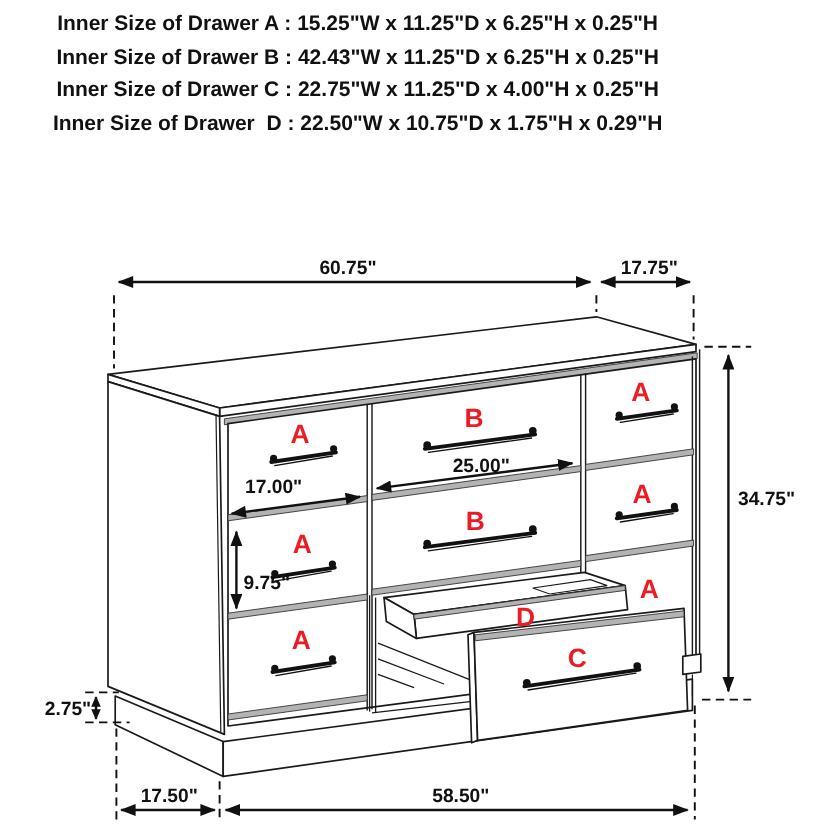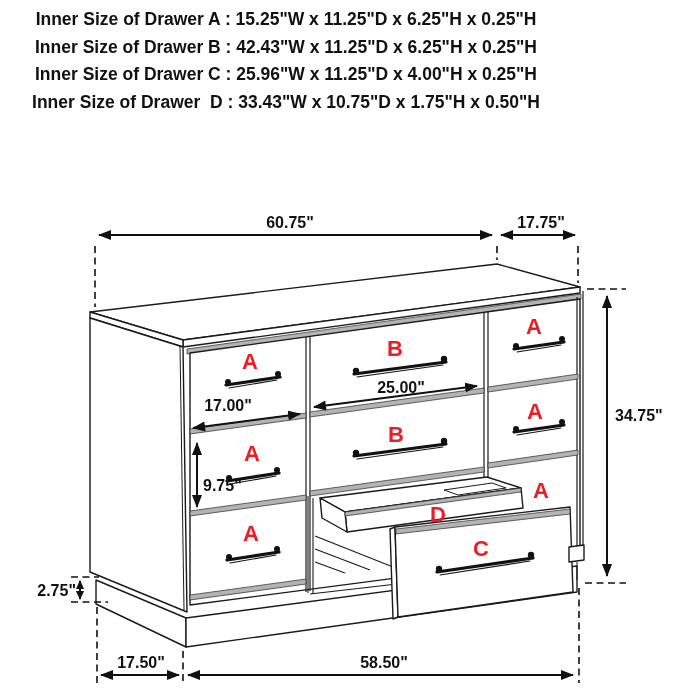--- a/index.html
+++ b/index.html
@@ -1,19 +1,19 @@
 <!DOCTYPE html>
 <html><head>
 <meta charset="utf-8">
 <style>
   html,body{margin:0;padding:0;background:#fff;}
   #stage{position:relative;width:700px;height:700px;background:#ffffff;overflow:hidden;
          font-family:"Liberation Sans",sans-serif;}
   #header{position:absolute;top:6px;left:0;width:572px;text-align:center;
-          font-weight:bold;font-size:17.5px;line-height:27.5px;color:#111;}
+          font-weight:bold;font-size:17.5px;line-height:27.5px;color:#111;padding-left:12px;}
   .hdr-line{white-space:pre-wrap;}
   #art{position:absolute;top:0;left:0;}
   svg text{font-family:"Liberation Sans",sans-serif;font-weight:bold;}
   .dimtxt{font-size:16px;fill:#111;stroke:none;}
   .redtxt{font-size:22px;stroke:none;}
   .thin{stroke-width:1;}
   .band{fill:#b3b3b3;stroke:#2a2a2a;stroke-width:0.7;}
   .face{fill:#ffffff;stroke-width:1.4;stroke-linejoin:round;}
   .dimline{stroke:#111;stroke-width:2;}
   .dash{stroke:#111;stroke-width:1.6;stroke-dasharray:7 4.5;fill:none;}
@@ -22,22 +22,22 @@
   .hdot{fill:#111;stroke:none;}
 </style>
 </head>
 <body>
 
 <div id="stage">
 
   <div id="header">
     <div class="hdr-line">Inner Size of Drawer A : 15.25"W x 11.25"D x 6.25"H x 0.25"H</div>
     <div class="hdr-line">Inner Size of Drawer B : 42.43"W x 11.25"D x 6.25"H x 0.25"H</div>
-    <div class="hdr-line">Inner Size of Drawer C : 25.96"W x 11.25"D x 4.00"H x 0.25"H</div>
-    <div class="hdr-line">Inner Size of Drawer  D : 33.43"W x 10.75"D x 1.75"H x 0.50"H</div>
+    <div class="hdr-line">Inner Size of Drawer C : 22.75"W x 11.25"D x 4.00"H x 0.25"H</div>
+    <div class="hdr-line">Inner Size of Drawer  D : 22.50"W x 10.75"D x 1.75"H x 0.29"H</div>
   </div>
 
   <svg id="art" width="700" height="700" viewBox="0 0 700 700">
     <defs>
       <marker id="ahE" markerWidth="14" markerHeight="11" refX="12" refY="5" orient="auto" markerUnits="userSpaceOnUse">
         <path d="M0,0 L13,5 L0,10 Z" fill="#111"></path>
       </marker>
       <marker id="ahS" markerWidth="14" markerHeight="11" refX="1" refY="5" orient="auto" markerUnits="userSpaceOnUse">
         <path d="M13,0 L0,5 L13,10 Z" fill="#111"></path>
       </marker>

